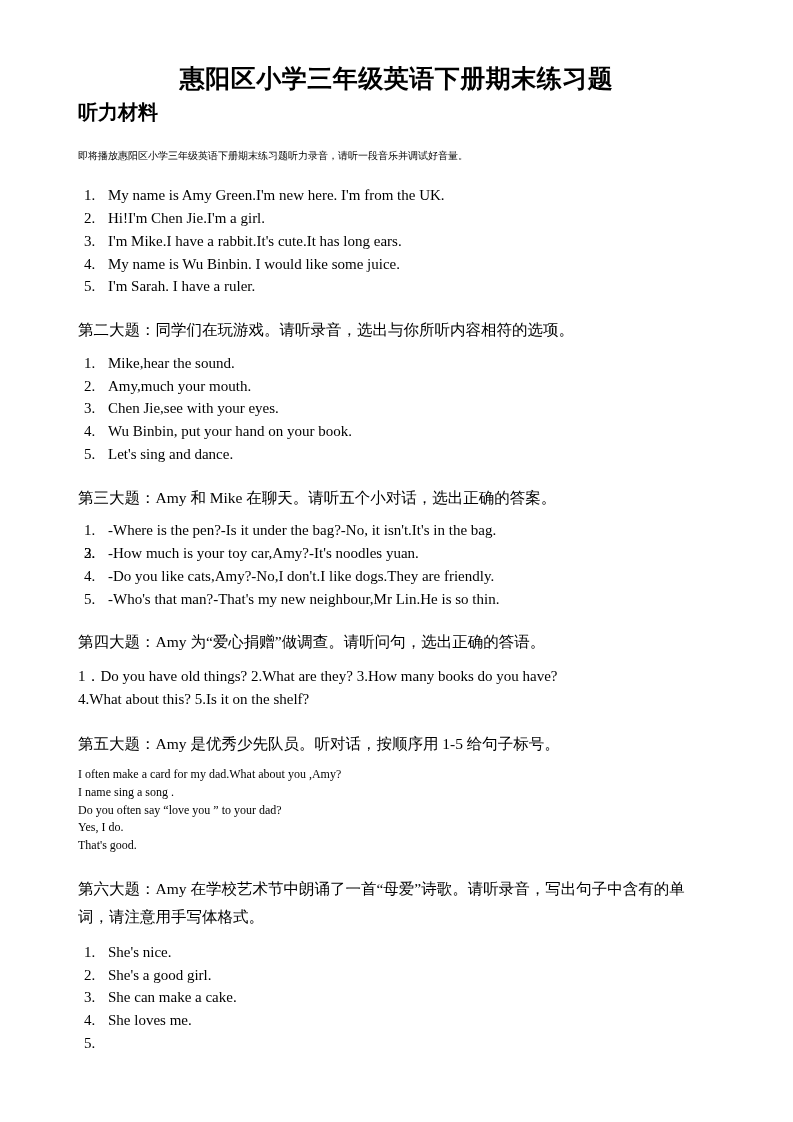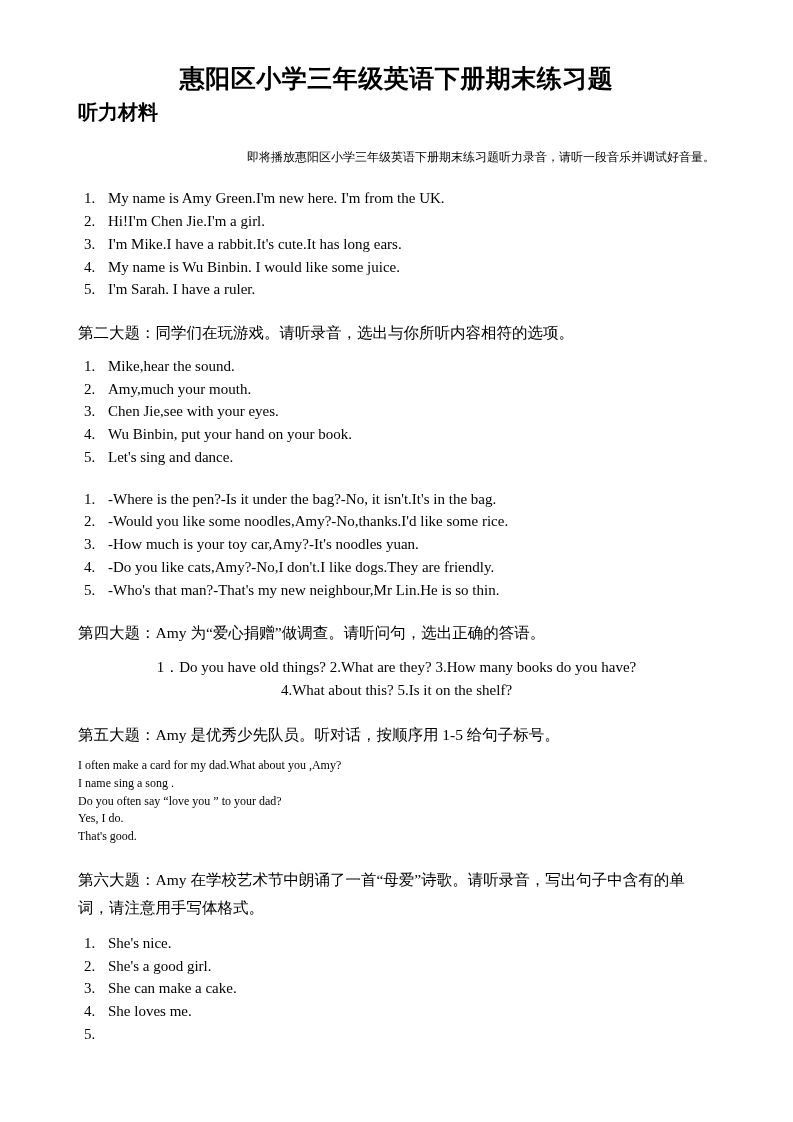--- a/index.html
+++ b/index.html
@@ -32,24 +32,23 @@
   }
   .doc-subtitle {
     text-align: left;
     font-family: "DejaVu Sans", "Liberation Sans", sans-serif;
     font-weight: bold;
     font-size: 20px;
     line-height: 1.4;
     margin: 0 0 22px 0;
   }
   .intro {
-    font-size: 12px;
+    font-size: 10px;
     line-height: 1.55;
     margin: 0 0 22px 0;
-    text-align: right;
   }
   .section {
     margin-bottom: 4px;
   }
   .section-heading {
     font-size: 15.5px;
     line-height: 1.6;
     margin: 0 0 10px 0;
   }
   ol.items {
@@ -76,21 +75,20 @@
   }
   .plain-lines .line {
     font-size: 12px;
     line-height: 1.47;
     margin: 0;
   }
   .flow-block {
     font-size: 15px;
     line-height: 1.55;
     margin: 0 0 20px 0;
-    text-align: center;
   }
   .flow-block .line {
     margin: 0;
   }
   .heading-wrap {
     font-size: 15.5px;
     line-height: 1.85;
     margin: 0 0 10px 0;
   }
 </style>
@@ -119,23 +117,24 @@
     <ol class="items">
       <li><span class="num">1.</span><span>Mike,hear the sound.</span></li>
       <li><span class="num">2.</span><span>Amy,much your mouth.</span></li>
       <li><span class="num">3.</span><span>Chen Jie,see with your eyes.</span></li>
       <li><span class="num">4.</span><span>Wu Binbin, put your hand on your book.</span></li>
       <li><span class="num">5.</span><span>Let's sing and dance.</span></li>
     </ol>
   </div>
 
   <div class="section">
+    <p class="section-heading">第三大题：Amy 和 Mike 在聊天。请听五个小对话，选出正确的答案。</p>
     <ol class="items">
       <li><span class="num">1.</span><span>-Where is the pen?-Is it under the bag?-No, it isn't.It's in the bag.</span></li>
-      <li><span class="num">2.</span><span>-Would you like some noodles,Amy?-No,thanks.I'd like some rice.</span></li>
+      <li><span class="num">2.</span></li>
       <li><span class="num">3.</span><span>-How much is your toy car,Amy?-It's noodles yuan.</span></li>
       <li><span class="num">4.</span><span>-Do you like cats,Amy?-No,I don't.I like dogs.They are friendly.</span></li>
       <li><span class="num">5.</span><span>-Who's that man?-That's my new neighbour,Mr Lin.He is so thin.</span></li>
     </ol>
   </div>
 
   <div class="section">
     <p class="section-heading">第四大题：Amy 为“爱心捐赠”做调查。请听问句，选出正确的答语。</p>
     <div class="flow-block">
       <p class="line">1．Do you have old things?  2.What are they?   3.How many books do you have?</p>

